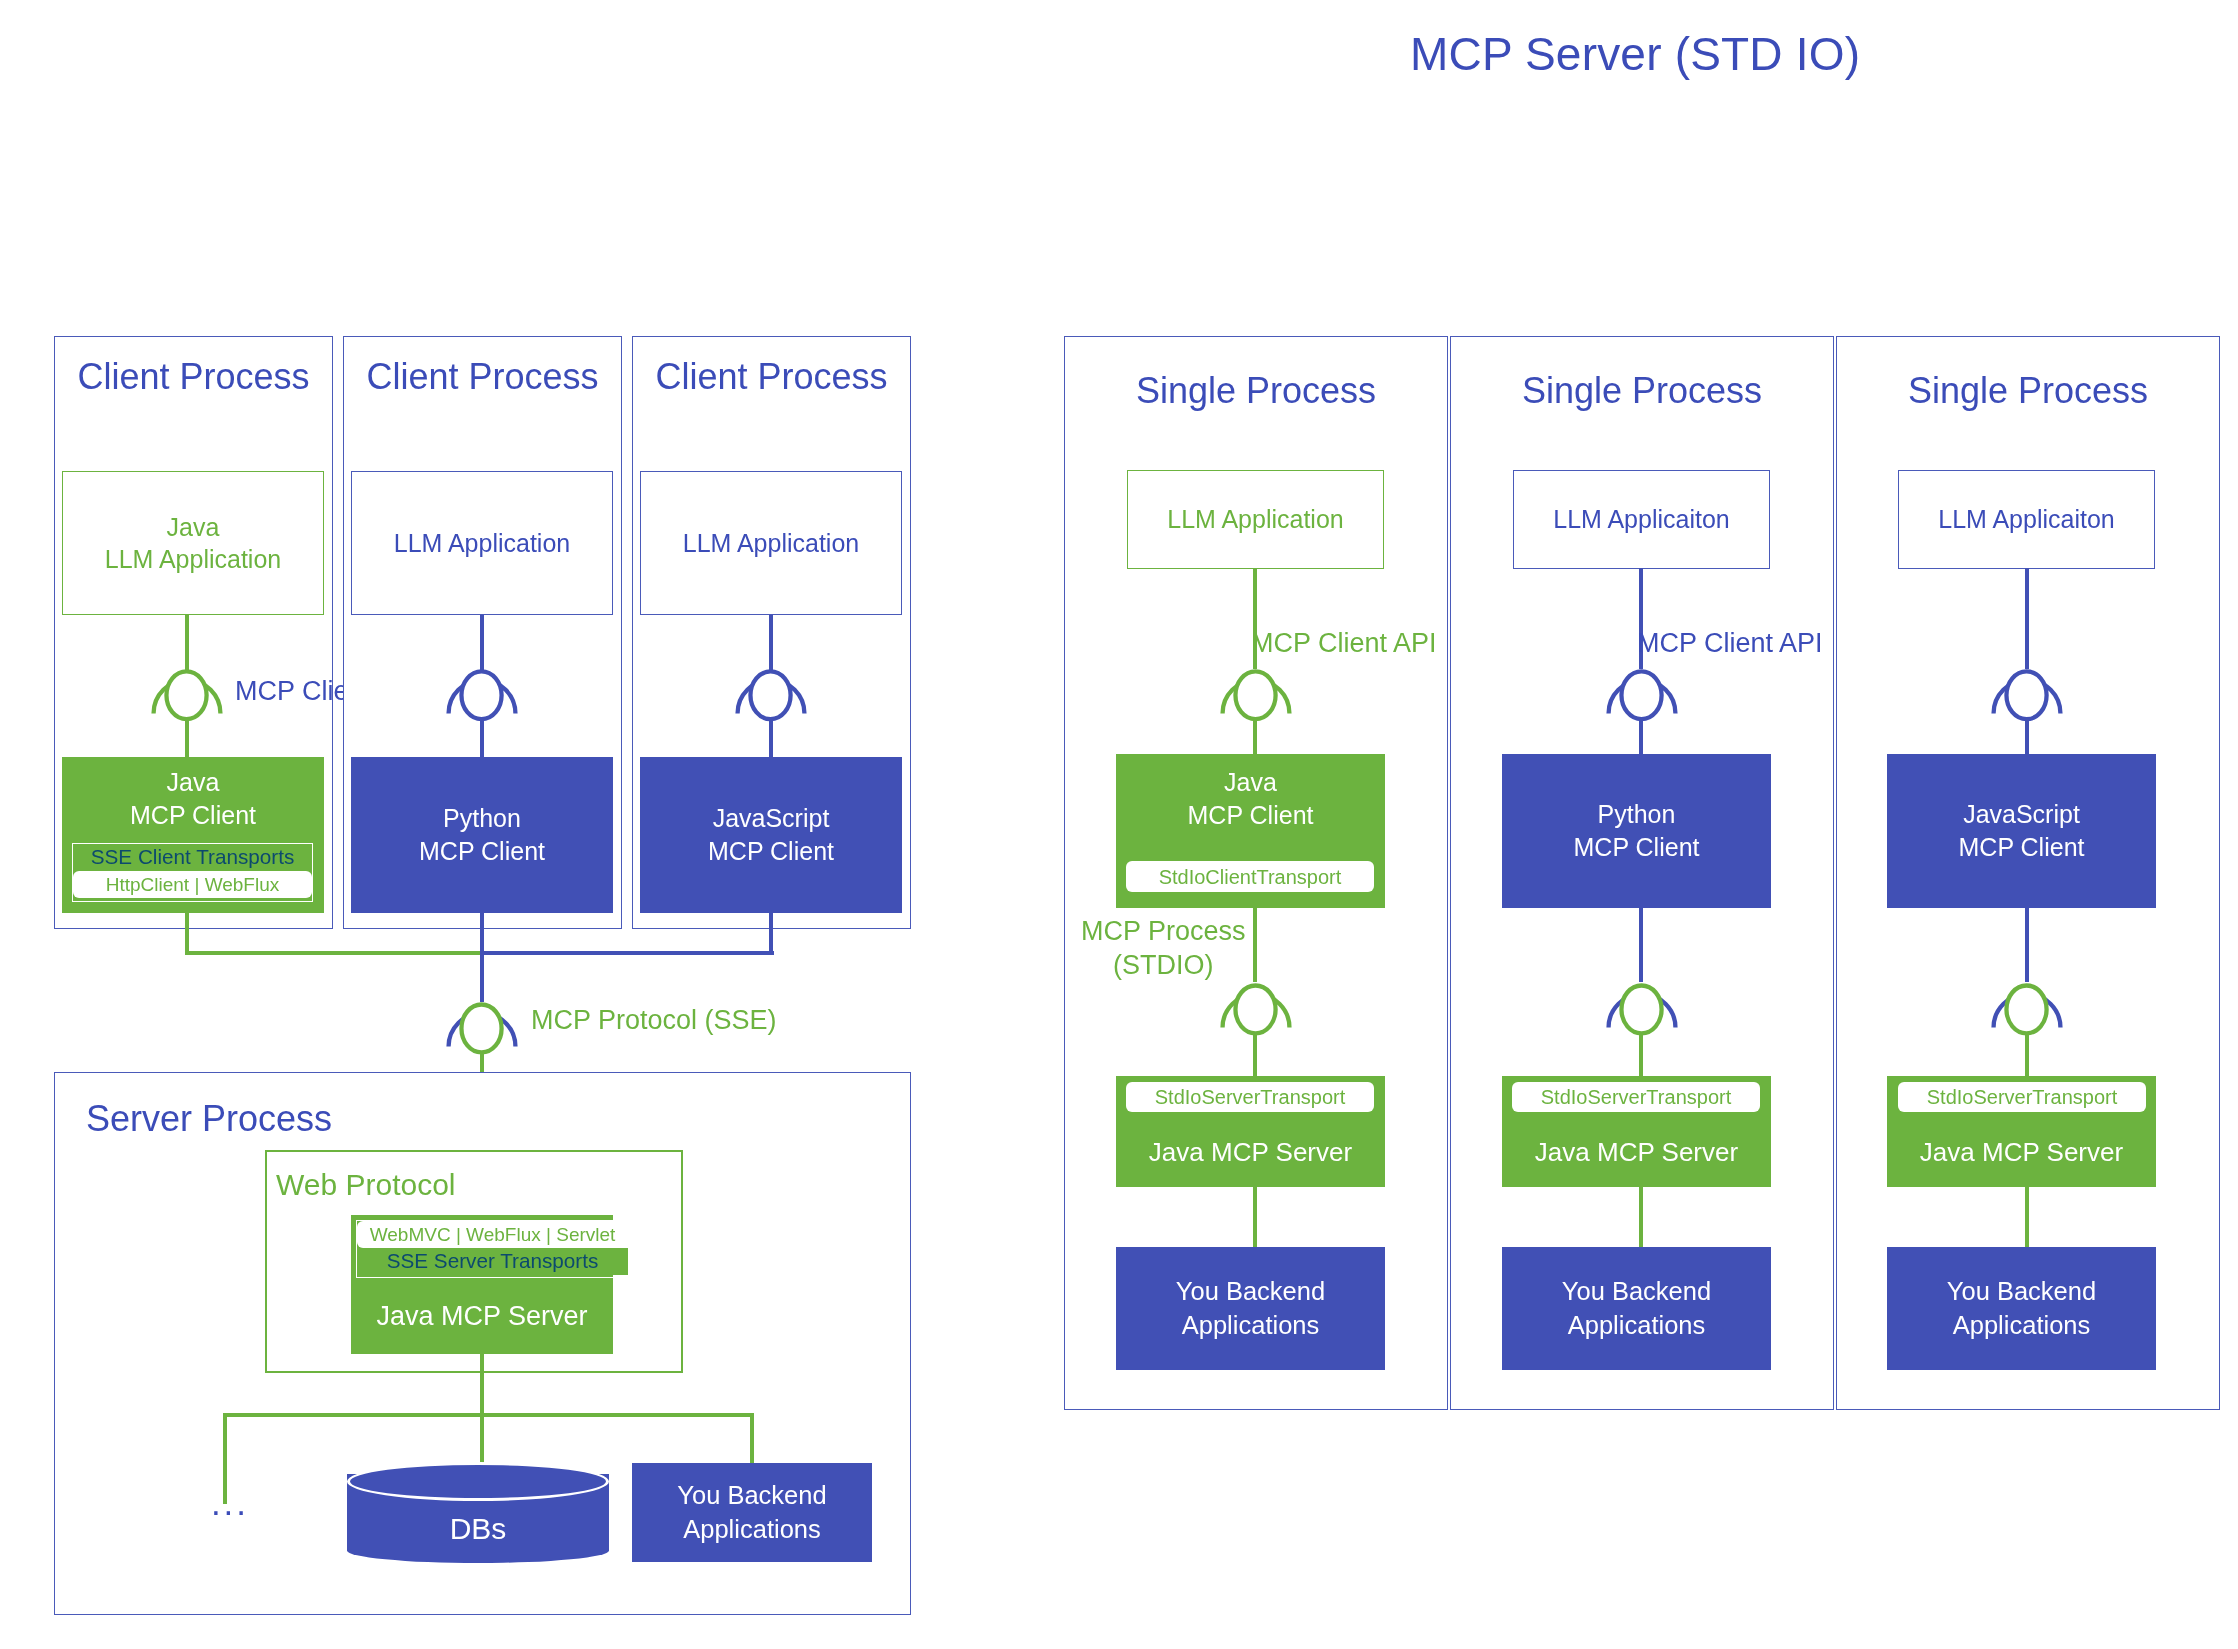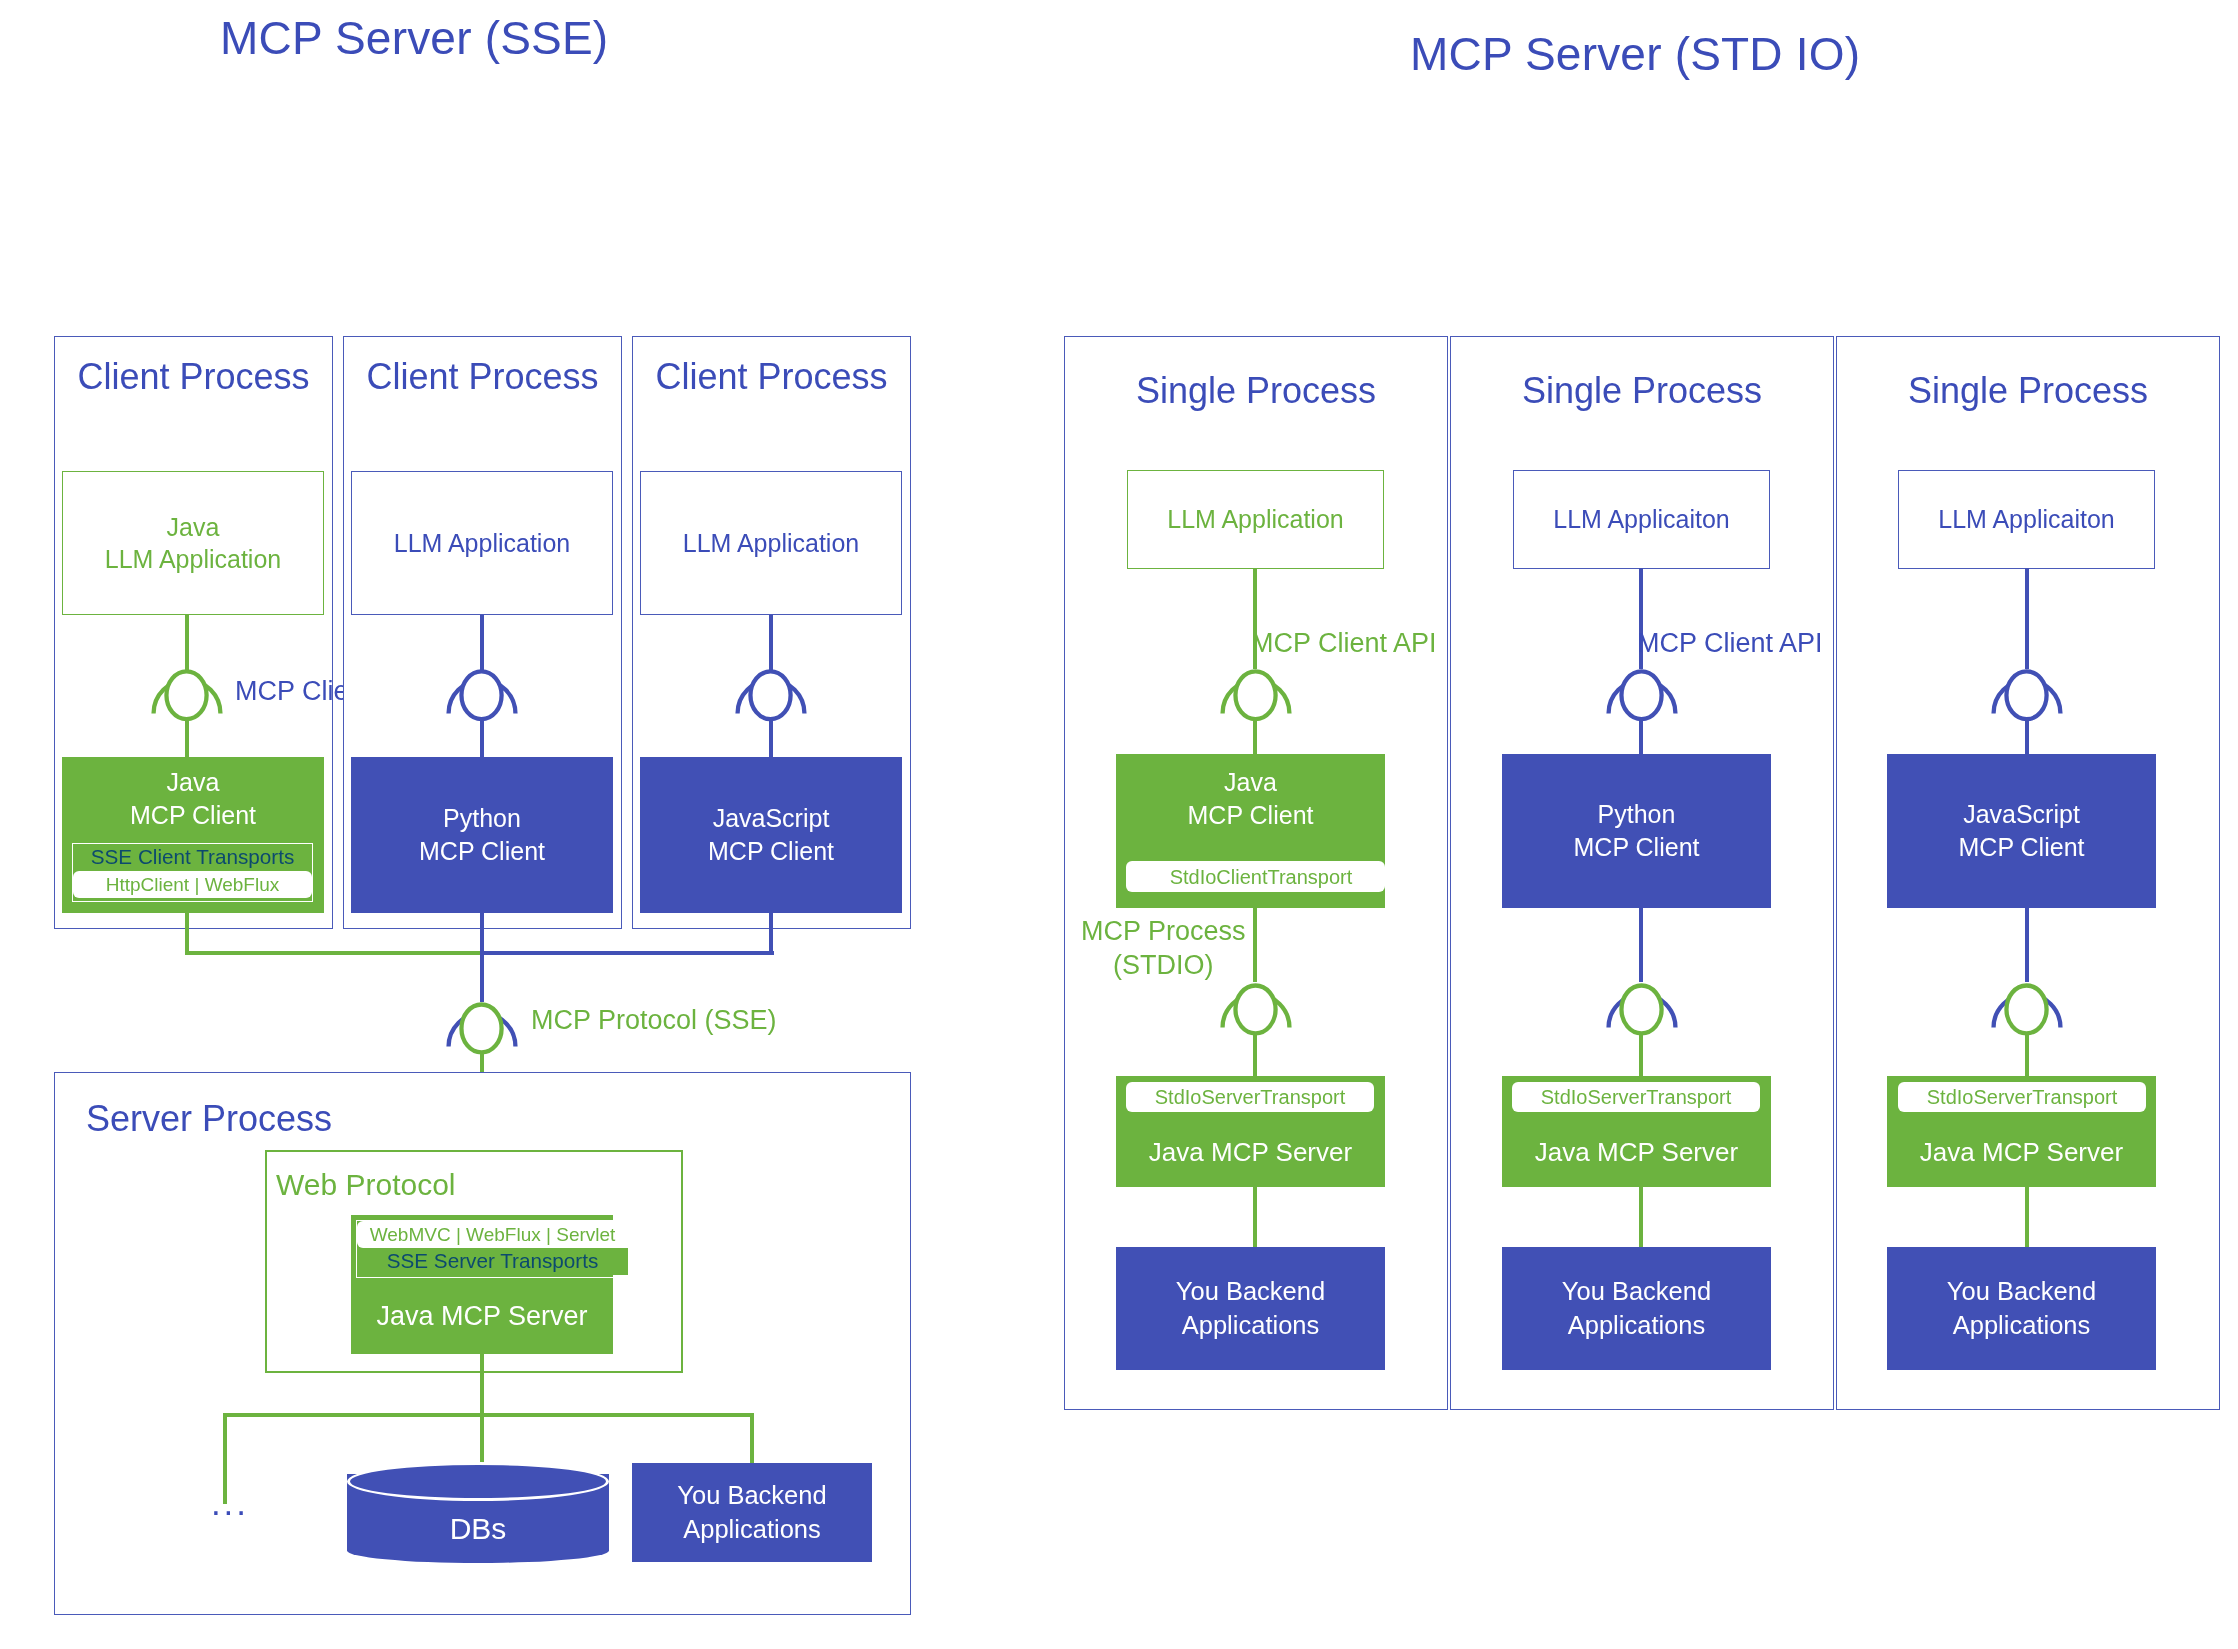--- a/index.html
+++ b/index.html
@@ -135,21 +135,20 @@
     line-height:1;
   }
 
   svg{overflow:visible;display:block;}
 </style>
 </head>
 <body>
 
 <div id="canvas">
 
-  <div class="abs panel-title" style="left:220px;top:10.6px;">MCP Server (SSE)</div>
   <div class="abs panel-title" style="left:1410px;top:15.4px;margin-top:12px;">MCP Server (STD IO)</div>
 
   <div class="abs proc-box" style="left:54px;top:336px;width:279px;height:593px;"></div>
   <div class="abs proc-label" style="left:54px;top:356px;width:279px;">Client Process</div>
 
   <div class="abs app-box green" style="left:62px;top:471px;width:262px;height:144px;flex-direction:column;">
     <span>Java</span>
     <span>LLM Application</span>
   </div>
 
@@ -261,21 +260,21 @@
   <svg class="abs" style="left:1213px;top:658px;" width="86" height="67" viewBox="0 0 180 140">
     <path d="M20 116 A 68 68 0 0 1 160 116" fill="none" stroke="#6cb33f" stroke-width="9"></path>
     <ellipse cx="89" cy="78" rx="42" ry="50" fill="#ffffff" stroke="#6cb33f" stroke-width="9"></ellipse>
   </svg>
   <div class="abs edge-label green" style="left:1251px;top:627px;">MCP Client API</div>
 
   <div class="abs fill-box green" style="left:1116px;top:754px;width:269px;height:154px;justify-content:flex-start;padding-top:11.5px;">
     <span>Java</span>
     <span>MCP Client</span>
   </div>
-  <div class="abs strip on-white" style="left:1126px;top:861px;width:248px;height:31px;font-size:20px;padding-left:11px;">StdIoClientTransport</div>
+  <div class="abs strip on-white" style="left:1126px;top:861px;width:248px;height:31px;font-size:20px;">StdIoClientTransport</div>
 
   <div class="abs vline g" style="left:1253px;top:908px;width:4.3px;height:74px;"></div>
   <svg class="abs" style="left:1213px;top:971px;" width="86" height="72" viewBox="0 0 180 150">
     <path d="M20 118 A 68 68 0 0 1 160 118" fill="none" stroke="#6cb33f" stroke-width="9"></path>
     <ellipse cx="89" cy="80" rx="42" ry="50" fill="#ffffff" stroke="#6cb33f" stroke-width="9"></ellipse>
   </svg>
   <div class="abs edge-label green" style="left:1081px;top:915px;text-align:left;">
     <div>MCP Process</div>
     <div style="text-align:center;">(STDIO)</div>
   </div>

